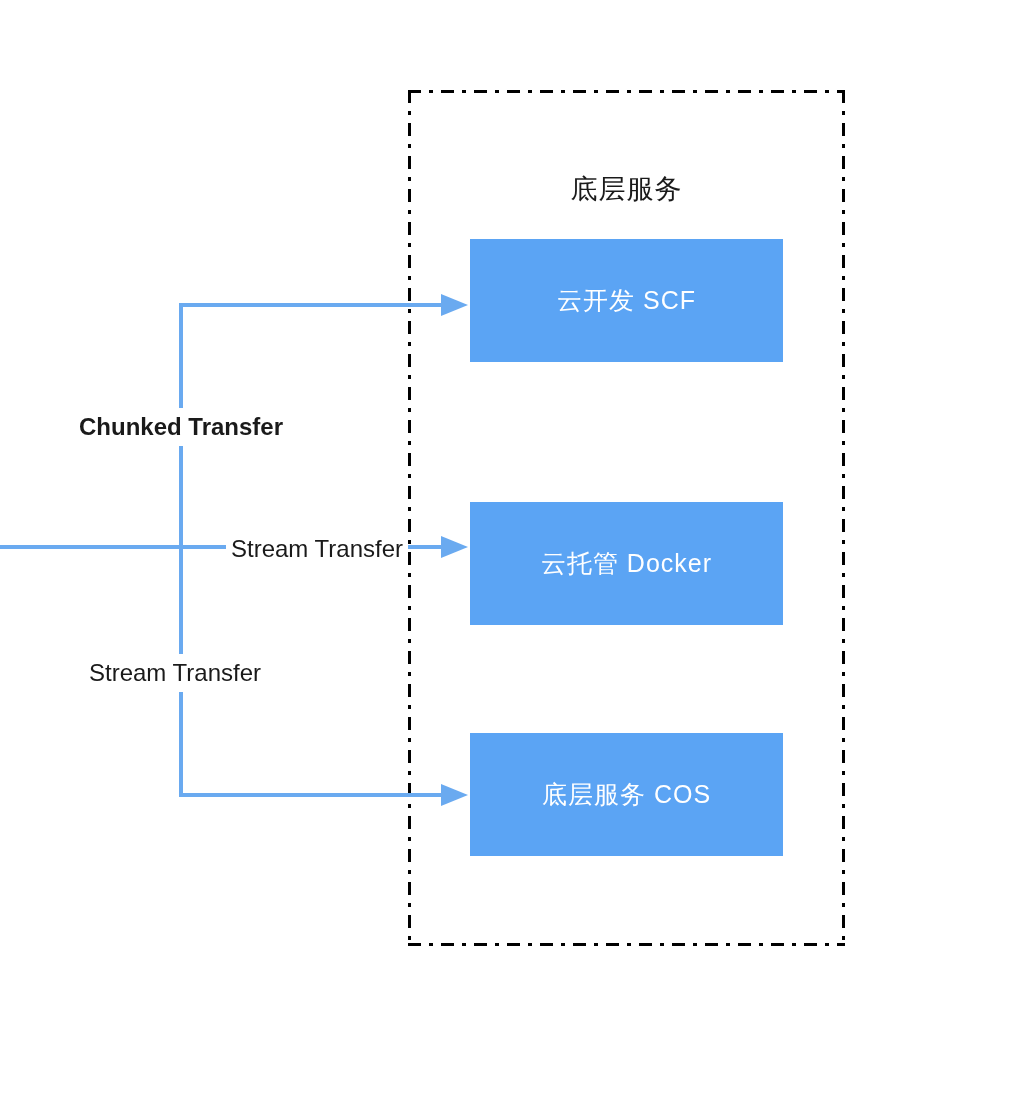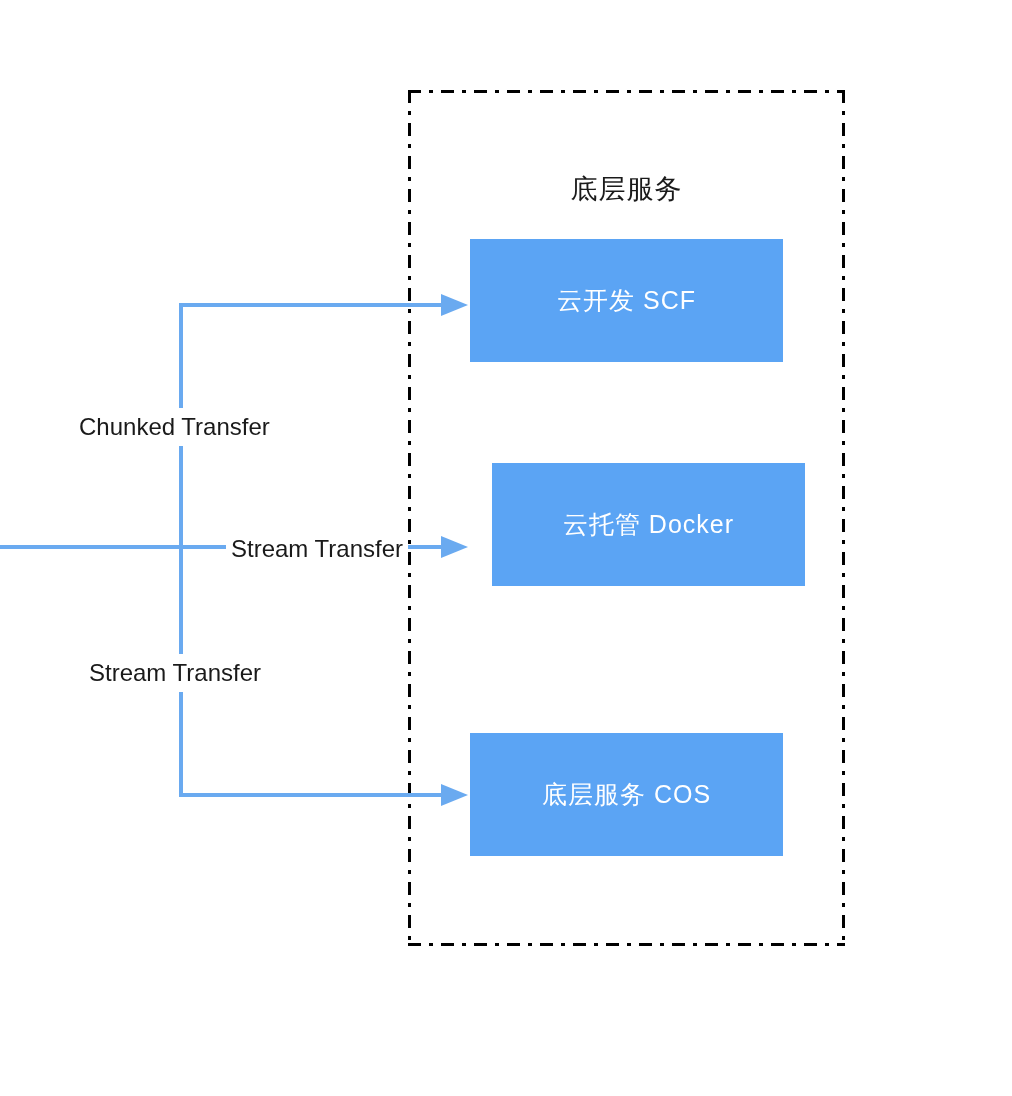--- a/index.html
+++ b/index.html
@@ -92,21 +92,21 @@
     display: flex;
     align-items: center;
     justify-content: center;
     color: #ffffff;
     font-size: 25px;
     letter-spacing: 1px;
     z-index: 3;
     white-space: nowrap;
   }
   #box-scf    { top: 239px; }
-  #box-docker { top: 463px; margin-left: 22px; }
+  #box-docker { top: 502px; }
   #box-cos    { top: 733px; }
 
   
   .conn {
     position: absolute;
     background: #6AAAF0;
     z-index: 2;
   }
   
   #line-entry {
@@ -162,21 +162,21 @@
   .edge-label {
     position: absolute;
     font-size: 24px;
     line-height: 32px;
     color: #1a1a1a;
     background: #ffffff;
     padding: 3px 5px;
     white-space: nowrap;
     z-index: 5;
   }
-  #label-chunked { left: 74px;  top: 408px; }
+  #label-chunked { left: 74px;  top: 408px; font-weight: bold; }
   #label-stream-mid { left: 226px; top: 530px; }
   #label-stream-bot { left: 84px;  top: 654px; }
 </style>
 </head>
 <body>
 
 <div id="canvas">
 
   <div class="service-container">
     <div class="edge edge-top"></div>

